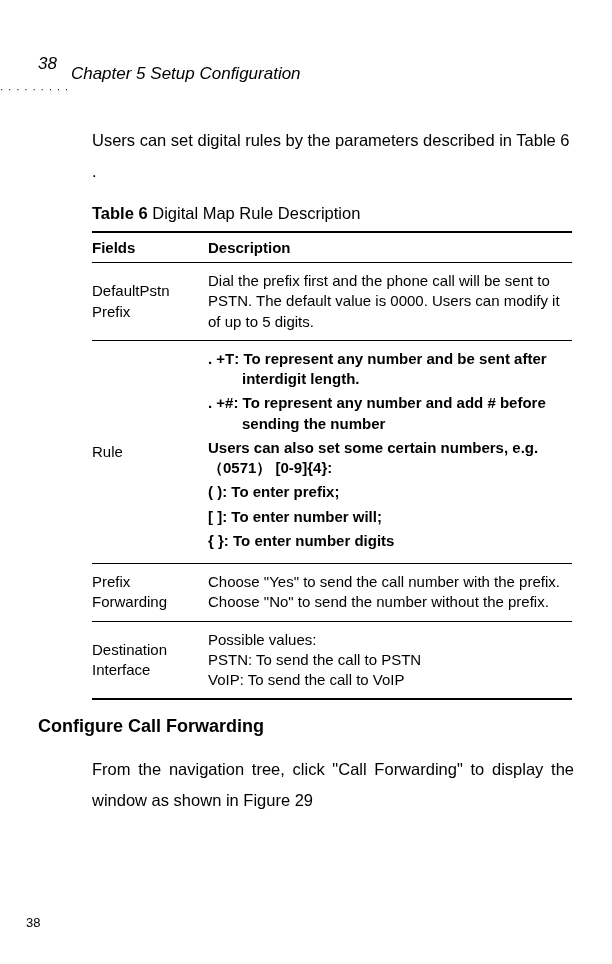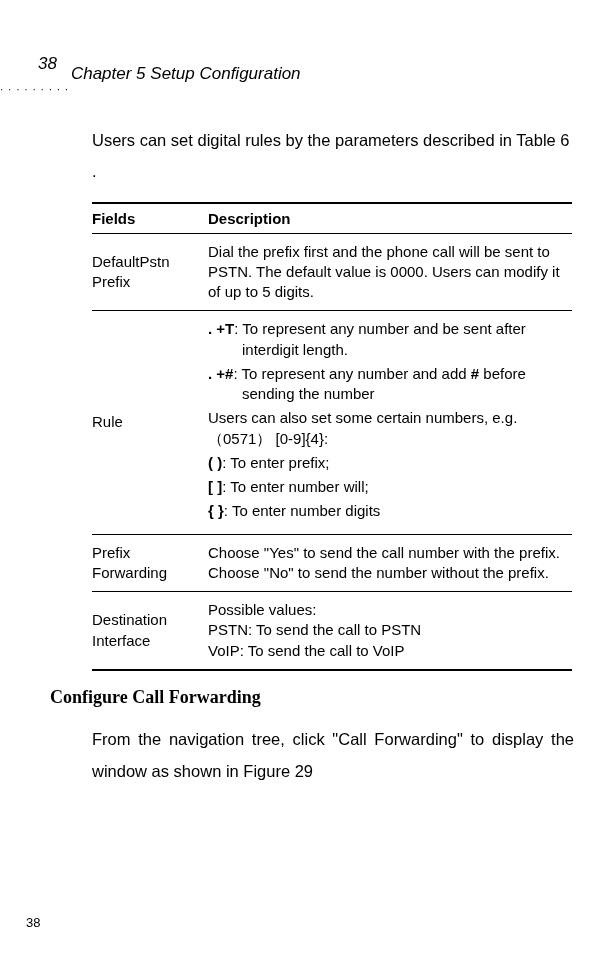--- a/index.html
+++ b/index.html
@@ -81,53 +81,56 @@
     line-height: 1.35;
   }
   td.col1 {
     vertical-align: middle;
   }
   .rule-list {
     padding-left: 0;
   }
   .rule-item {
     margin-bottom: 4px;
+    font-weight: bold;
   }
   .rule-indent {
     display: block;
     padding-left: 34px;
     text-indent: -34px;
   }
   .section-heading {
     font-size: 18px;
     font-weight: bold;
     margin-top: 16px;
     margin-bottom: 12px;
-    margin-left: 12px;
-    font-family: Liberation Serif, serif;
+    margin-left: 0;
   }
   .footer-num {
     position: absolute;
     left: 26px;
     bottom: 34px;
     font-size: 13px;
   }
 </style>
 </head>
 <body>
 
 <div class="page">
   <div class="header-row">
     <div class="page-num-box">38</div>
     <div class="chapter-title">Chapter 5 Setup Configuration</div>
   </div>
   <div class="dotted">· · · · · · · · ·</div>
 
   <p class="body-text">Users can set digital rules by the parameters described in Table 6 .</p>
 
+  <p class="table-caption">
+    <b>Table 6</b><span>  Digital Map Rule Description</span>
+  </p>
 
   <table>
     <thead>
       <tr>
         <th class="col1">Fields</th>
         <th>Description</th>
       </tr>
     </thead>
     <tbody>
       <tr>

